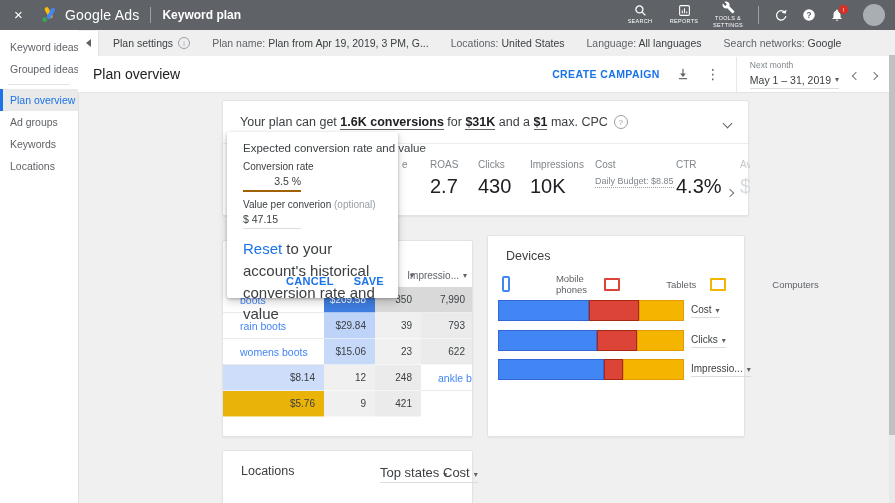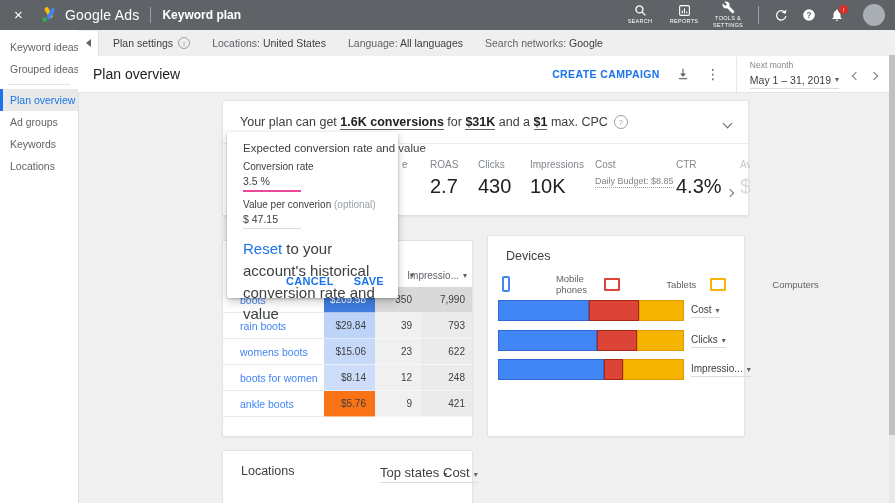--- a/index.html
+++ b/index.html
@@ -97,21 +97,21 @@
   .kw-h{height:24px;display:flex;align-items:center;justify-content:flex-end;
         font-size:10px;color:#5f6368;padding-right:7px;box-sizing:border-box;cursor:pointer;}
   .kw-cell{height:26px;line-height:26px;font-size:10.5px;box-sizing:border-box;}
   .kw-k{color:#4285f4;padding-left:17px;border-bottom:1px solid #e8eaed;cursor:pointer;
         white-space:nowrap;overflow:hidden;}
   .kw-n{text-align:right;padding-right:9px;color:#3c4043;font-size:10px;border-bottom:1px solid rgba(255,255,255,.55);}
   .c0{background:#3f7de0;color:#fff !important;}
   .c1{background:#bed3f8;}
   .c2{background:#c7d9f9;}
   .c3{background:#cdddfa;}
-  .c4{background:#f97316;}
+  .c4{background:#eab308;}
   .g0{background:#d9d9d9;}
   .gA{background:#f0f0f0;}
   .gB{background:#ebebeb;}
   
   .dev-card{left:487px;top:235px;width:258px;height:202px;z-index:5;}
   .dev-title,.loc-title{position:absolute;left:18px;top:13px;font-size:12.5px;color:#3c4043;}
   .legend{position:absolute;left:14px;top:37px;display:flex;align-items:center;font-size:9.5px;color:#5f6368;}
   .leg-item{display:flex;align-items:center;margin-right:14px;gap:40px;}
   .icon-phone{width:7px;height:12px;border:2px solid #4285f4;border-radius:2px;margin-right:6px;}
   .icon-tablet{width:12px;height:9px;border:2px solid #db4437;border-radius:1px;margin-right:6px;}
@@ -129,21 +129,21 @@
           padding-bottom:2px;cursor:pointer;white-space:nowrap;}
   .loc-dd1{left:157px;}
   .loc-dd2{left:220px;}
   
   .popup{position:absolute;left:227px;top:132px;width:171px;height:166px;background:#fff;z-index:40;
          box-shadow:0 1px 3px rgba(0,0,0,.25),0 4px 10px rgba(0,0,0,.18);border-radius:2px;}
   .pp-title{position:absolute;left:16px;top:10px;font-size:11.5px;color:#3c4043;white-space:nowrap;}
   .pp-lab{position:absolute;left:16px;font-size:10px;color:#3c4043;}
   .pp-opt{color:#9aa0a6;}
   .pp-field{position:absolute;left:16px;width:58px;font-size:10.5px;color:#3c4043;padding-bottom:3px;cursor:text;}
-  .pp-f1{top:43px;text-align:left;border-bottom:2px solid #ec4899;}
+  .pp-f1{top:43px;text-align:right;border-bottom:2px solid #a16207;}
   .pp-f2{top:81px;text-align:left;border-bottom:1px solid #dadce0;}
   .pp-reset{position:absolute;left:16px;top:106px;width:142px;font-size:15px;line-height:1.45;color:#3c4043;}
   .pp-reset a{color:#1a73e8;text-decoration:none;cursor:pointer;}
   .pp-btns{position:absolute;right:14px;bottom:11px;display:flex;}
   .pp-btn{font-size:11px;font-weight:bold;color:#1a73e8;letter-spacing:.3px;margin-left:20px;cursor:pointer;}
   
   .scrollbar{position:absolute;right:0;top:55px;width:6px;height:448px;background:#e9e9e9;z-index:60;}
   .scroll-thumb{width:6px;height:380px;background:#c1c1c1;}
 </style>
 </head>
@@ -220,20 +220,24 @@
     <div class="sb-item">Locations</div>
   </div>
 
   <div class="psbar">
     <div class="ps-back">
       <span class="tri-left"></span>
     </div>
     <span class="ps-title">
       <span>Plan settings</span>
       <span class="info-i">i</span>
+    </span>
+    <span class="ps-item">
+      <span>Plan name:</span>
+      <b>Plan from Apr 19, 2019, 3 PM, G...</b>
     </span>
     <span class="ps-item">
       <span>Locations:</span>
       <b>United States</b>
     </span>
     <span class="ps-item">
       <span>Language:</span>
       <b>All languages</b>
     </span>
     <span class="ps-item">
@@ -324,21 +328,20 @@
       <div class="kw-cell kw-k">rain boots</div>
       <div class="kw-cell kw-n c1">$29.84</div>
       <div class="kw-cell kw-n gA">39</div>
       <div class="kw-cell kw-n gB">793</div>
 
       <div class="kw-cell kw-k">womens boots</div>
       <div class="kw-cell kw-n c2">$15.06</div>
       <div class="kw-cell kw-n gA">23</div>
       <div class="kw-cell kw-n gB">622</div>
 
-      <div class="kw-cell kw-k">boots for women</div>
       <div class="kw-cell kw-n c3">$8.14</div>
       <div class="kw-cell kw-n gA">12</div>
       <div class="kw-cell kw-n gB">248</div>
 
       <div class="kw-cell kw-k">ankle boots</div>
       <div class="kw-cell kw-n c4">$5.76</div>
       <div class="kw-cell kw-n gA">9</div>
       <div class="kw-cell kw-n gB">421</div>
     </div>
   </div>

